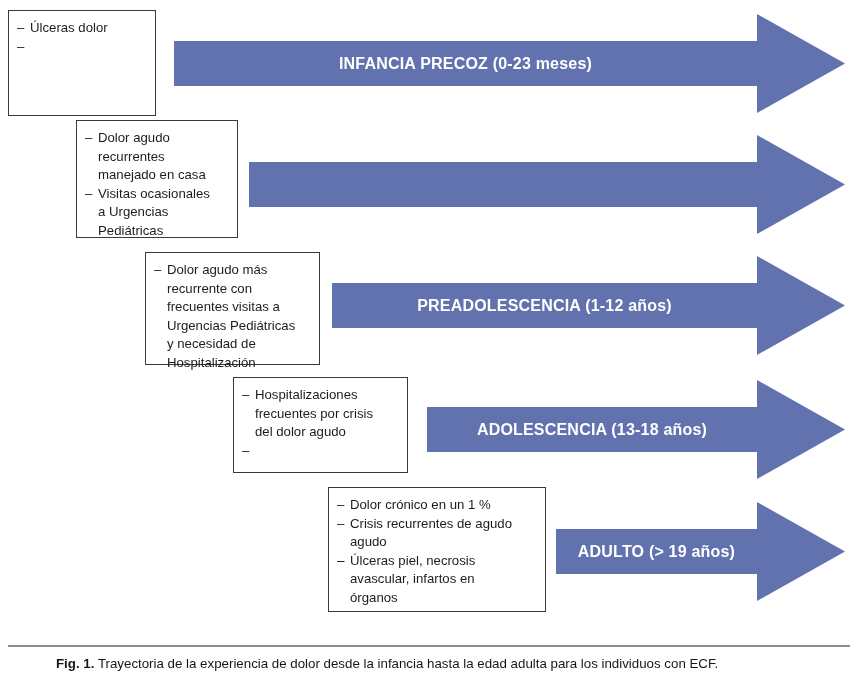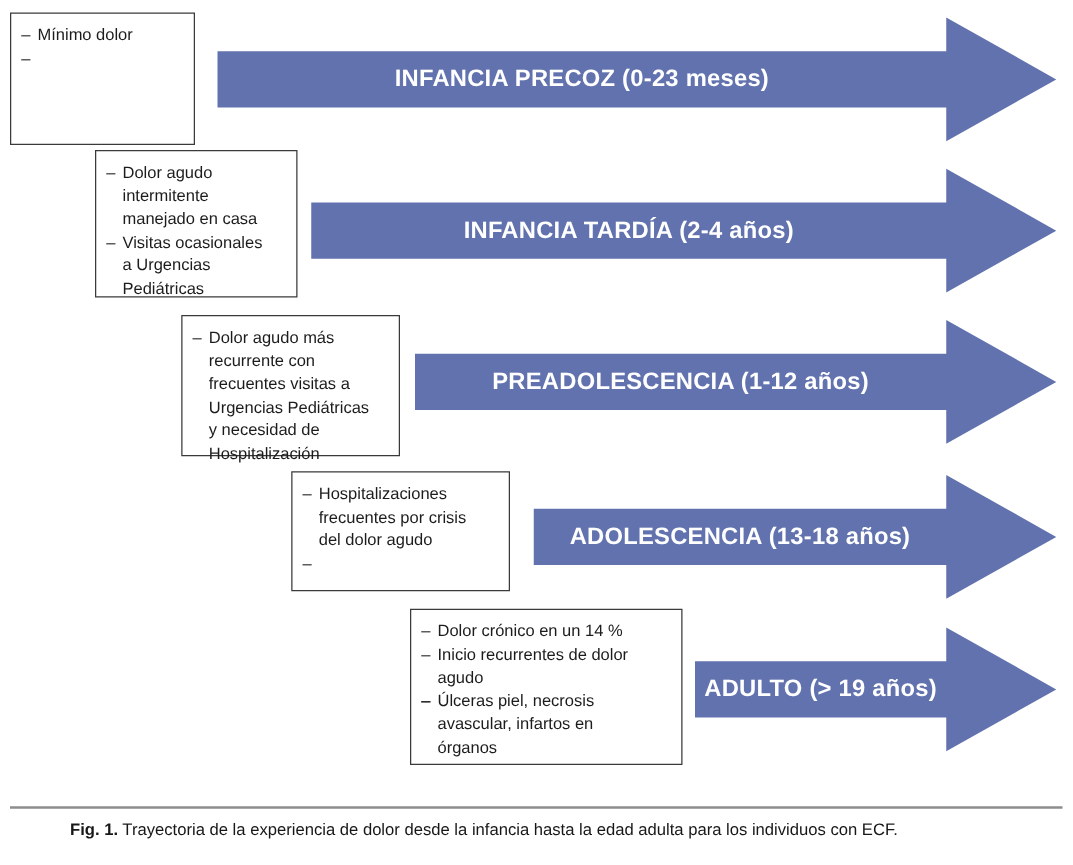--- a/index.html
+++ b/index.html
@@ -64,21 +64,21 @@
     overflow: visible;
   }
   .arrow-label {
     position: absolute;
     top: 0;
     height: 100%;
     display: flex;
     align-items: center;
     justify-content: center;
     color: #ffffff;
-    font-size: 19px;
+    font-size: 16px;
     font-weight: bold;
     letter-spacing: 0.2px;
     white-space: nowrap;
     z-index: 2;
     pointer-events: none;
   }
 
   
   .caption-rule {
     position: absolute;
@@ -109,36 +109,35 @@
 
   <div class="arrow" style="left:174px; top:14px; width:671px; height:99px;">
     <svg viewBox="0 0 671 99" preserveAspectRatio="none" aria-hidden="true">
       <polygon points="0,27 583,27 583,0 671,49.5 583,99 583,72 0,72" fill="#6172ae"></polygon>
     </svg>
   </div>
   <div class="arrow-label" style="left:174px; top:14px; width:583px; height:99px;">INFANCIA PRECOZ (0-23 meses)</div>
 
   <div class="callout" style="left:8px; top:10px; width:148px; height:106px;">
     <ul>
-      <li><span class="dash">–</span><span>Mínimo dolor</span></li>
+      <li><span class="dash">–</span><span>Úlceras dolor</span></li>
       <li><span class="dash">–</span></li>
     </ul>
   </div>
 
   <div class="arrow" style="left:249px; top:135px; width:596px; height:99px;">
     <svg viewBox="0 0 596 99" preserveAspectRatio="none" aria-hidden="true">
       <polygon points="0,27 508,27 508,0 596,49.5 508,99 508,72 0,72" fill="#6172ae"></polygon>
     </svg>
   </div>
-  <div class="arrow-label" style="left:249px; top:135px; width:508px; height:99px;">INFANCIA TARDÍA (2-4 años)</div>
 
   <div class="callout" style="left:76px; top:120px; width:162px; height:118px;">
     <ul>
       <li><span class="dash">–</span><span>Dolor agudo
-intermitente
+recurrentes
 manejado en casa</span></li>
       <li><span class="dash">–</span><span>Visitas ocasionales
 a Urgencias
 Pediátricas</span></li>
     </ul>
   </div>
 
   <div class="arrow" style="left:332px; top:256px; width:513px; height:99px;">
     <svg viewBox="0 0 513 99" preserveAspectRatio="none" aria-hidden="true">
       <polygon points="0,27 425,27 425,0 513,49.5 425,99 425,72 0,72" fill="#6172ae"></polygon>
@@ -175,22 +174,22 @@
 
   <div class="arrow" style="left:556px; top:502px; width:289px; height:99px;">
     <svg viewBox="0 0 289 99" preserveAspectRatio="none" aria-hidden="true">
       <polygon points="0,27 201,27 201,0 289,49.5 201,99 201,72 0,72" fill="#6172ae"></polygon>
     </svg>
   </div>
   <div class="arrow-label" style="left:556px; top:502px; width:201px; height:99px;text-align:right;">ADULTO (&gt; 19 años)</div>
 
   <div class="callout" style="left:328px; top:487px; width:218px; height:125px;">
     <ul>
-      <li><span class="dash">–</span><span>Dolor crónico en un 14 %</span></li>
-      <li><span class="dash">–</span><span>Inicio recurrentes de dolor
+      <li><span class="dash">–</span><span>Dolor crónico en un 1 %</span></li>
+      <li><span class="dash">–</span><span>Crisis recurrentes de agudo
 agudo</span></li>
       <li><span class="dash">–</span></li>
       <li><span class="dash">–</span><span>Úlceras piel, necrosis
 avascular, infartos en
 órganos</span></li>
     </ul>
   </div>
 
   <div class="caption-rule"></div>
   <div class="caption">

